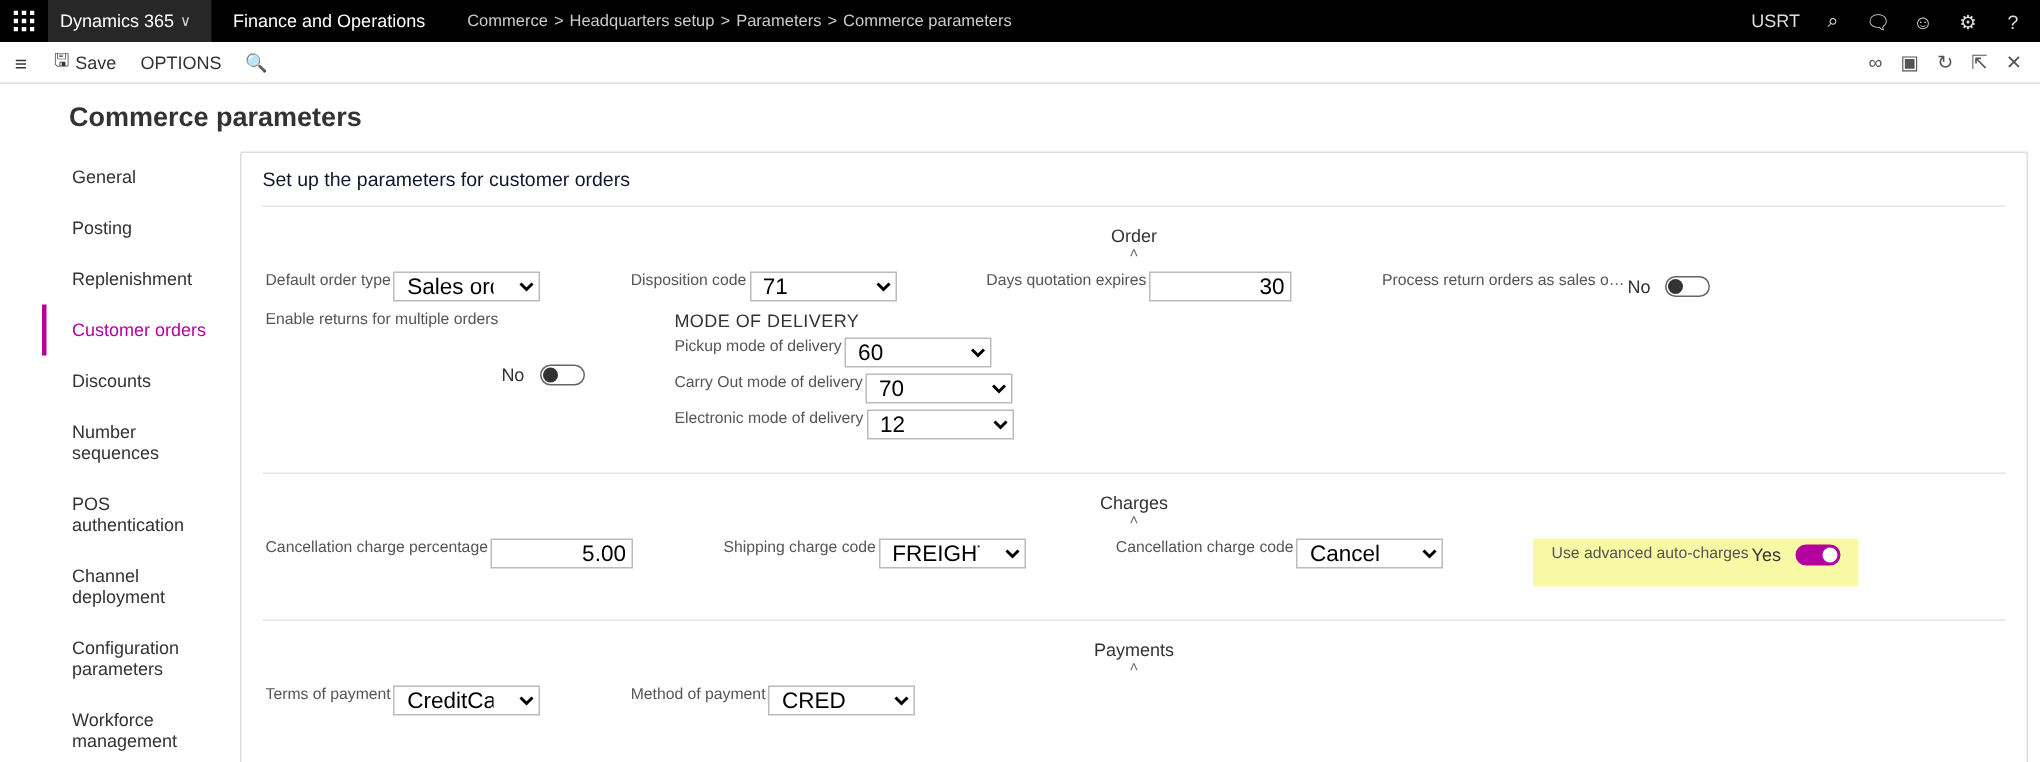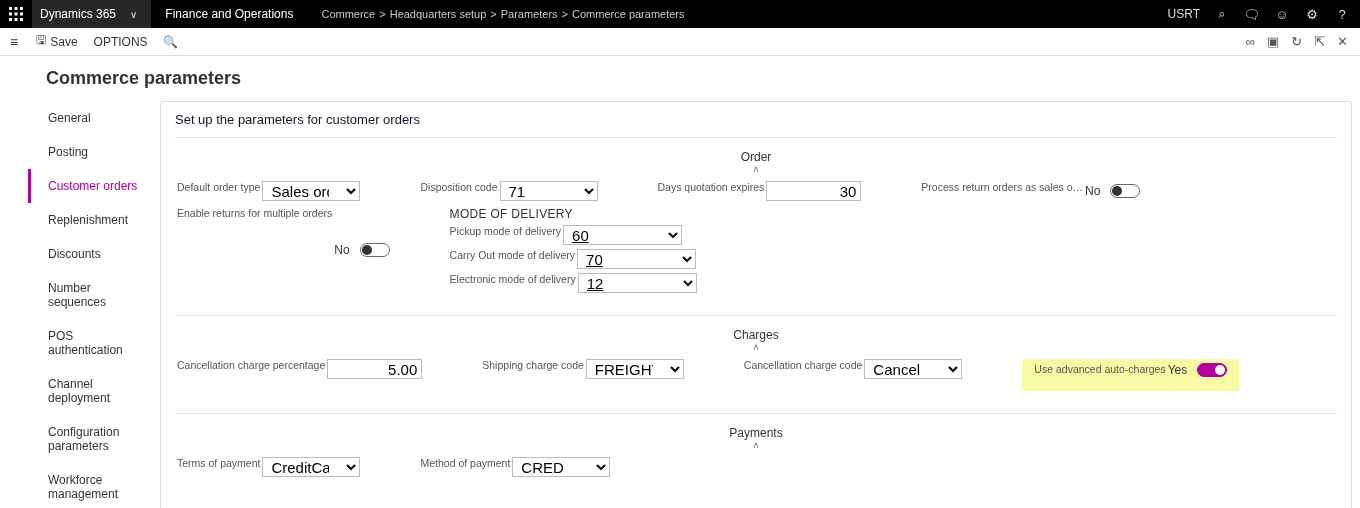--- a/index.html
+++ b/index.html
@@ -2,21 +2,21 @@
 <html><head>
 <meta charset="utf-8">
 <style>
   * { box-sizing: border-box; margin: 0; padding: 0; }
   body { font-family: "Segoe UI", Tahoma, sans-serif; font-size: 12px; color: #333; background: #fff; width: 1360px; height: 508px; overflow: hidden; }
 
   
   .topbar { display: flex; align-items: center; background: #000; color: #fff; height: 28px; font-size: 12px; }
   .topbar .waffle { width: 32px; height: 28px; display:flex; align-items:center; justify-content:center; background: #000; }
   .topbar .waffle svg { width:14px; height:14px; }
-  .topbar .brand { padding: 0 14px 0 8px; background:#272727; height:28px; display:flex; align-items:center; gap:14px; }
+  .topbar .brand { padding: 0 14px 0 8px; background:#272727; height:28px; display:flex; align-items:center; gap:4px; }
   .topbar .brand .chev { font-size:10px; opacity:.8; }
   .topbar .module { padding: 0 14px; height:28px; display:flex; align-items:center; }
   .topbar .crumbs { padding-left: 14px; color:#ccc; font-size:11px; display:flex; align-items:center; gap:4px; }
   .topbar .spacer { flex:1; }
   .topbar .right { display:flex; align-items:center; gap:14px; padding-right:10px; color:#ddd; }
   .topbar .right .ico { width:16px; height:16px; display:flex; align-items:center; justify-content:center; font-size:13px; }
 
   
   .actionbar { display:flex; align-items:center; height:28px; border-bottom:1px solid #ddd; padding: 0 6px 0 0; }
   .actionbar .ham { width:28px; height:28px; display:flex; align-items:center; justify-content:center; font-size:14px; }
@@ -39,21 +39,21 @@
   .accordion { border-top:1px solid #e5e5e5; padding: 8px 0 8px 0; margin-bottom: 6px; }
   .accordion-header { display:flex; justify-content:space-between; align-items:center; font-size:12px; color:#333; padding: 4px 2px; cursor:pointer;flex-direction:column; }
   .accordion-header .chev { font-size:10px; color:#666; }
   .accordion-body { padding: 2px 2px 8px 2px; display:flex; flex-wrap: wrap; column-gap: 60px; row-gap:6px; }
   .field { display:flex; flex-direction:row; gap:2px; }
   .field label { font-size:10.5px; color:#555; }
   select, input[type=text] { height:20px; font-size:15px; border:1px solid #bbb; padding: 0 4px; background:#fff; }
   select { padding-right: 14px; }
   .w95 { width: 95px; }
   .wsel { width: 98px; }
-  .wsel2 { width: 119px; text-decoration: underline; }
+  .wsel2 { width: 98px; }
   input.right { text-align:right; }
 
   .toggle-wrap { display:flex; align-items:center; gap:10px; }
   .toggle { position:relative; width:30px; height:14px; border:1px solid #666; border-radius:8px; background:#fff; }
   .toggle .knob { position:absolute; top:1px; left:1px; width:10px; height:10px; border-radius:50%; background:#333; }
   .toggle.on { border-color:#b4009e; background:#b4009e; }
   .toggle.on .knob { left:auto; right:1px; background:#fff; }
 
   .hl { background:#f7f9a5; padding: 4px 12px 14px 12px; border-radius:2px; }
 
@@ -126,22 +126,22 @@
   </div>
 </div>
 
 <div class="pagetitle">Commerce parameters</div>
 
 <div class="layout">
 
   <div class="sidebar">
     <div class="item">General</div>
     <div class="item">Posting</div>
+    <div class="item">Replenishment</div>
     <div class="item active">Customer orders</div>
-    <div class="item">Replenishment</div>
     <div class="item">Discounts</div>
     <div class="item">Number sequences</div>
     <div class="item">POS authentication</div>
     <div class="item">Channel deployment</div>
     <div class="item">Configuration parameters</div>
     <div class="item">Workforce management</div>
 
   </div>
 
   <div class="main">

